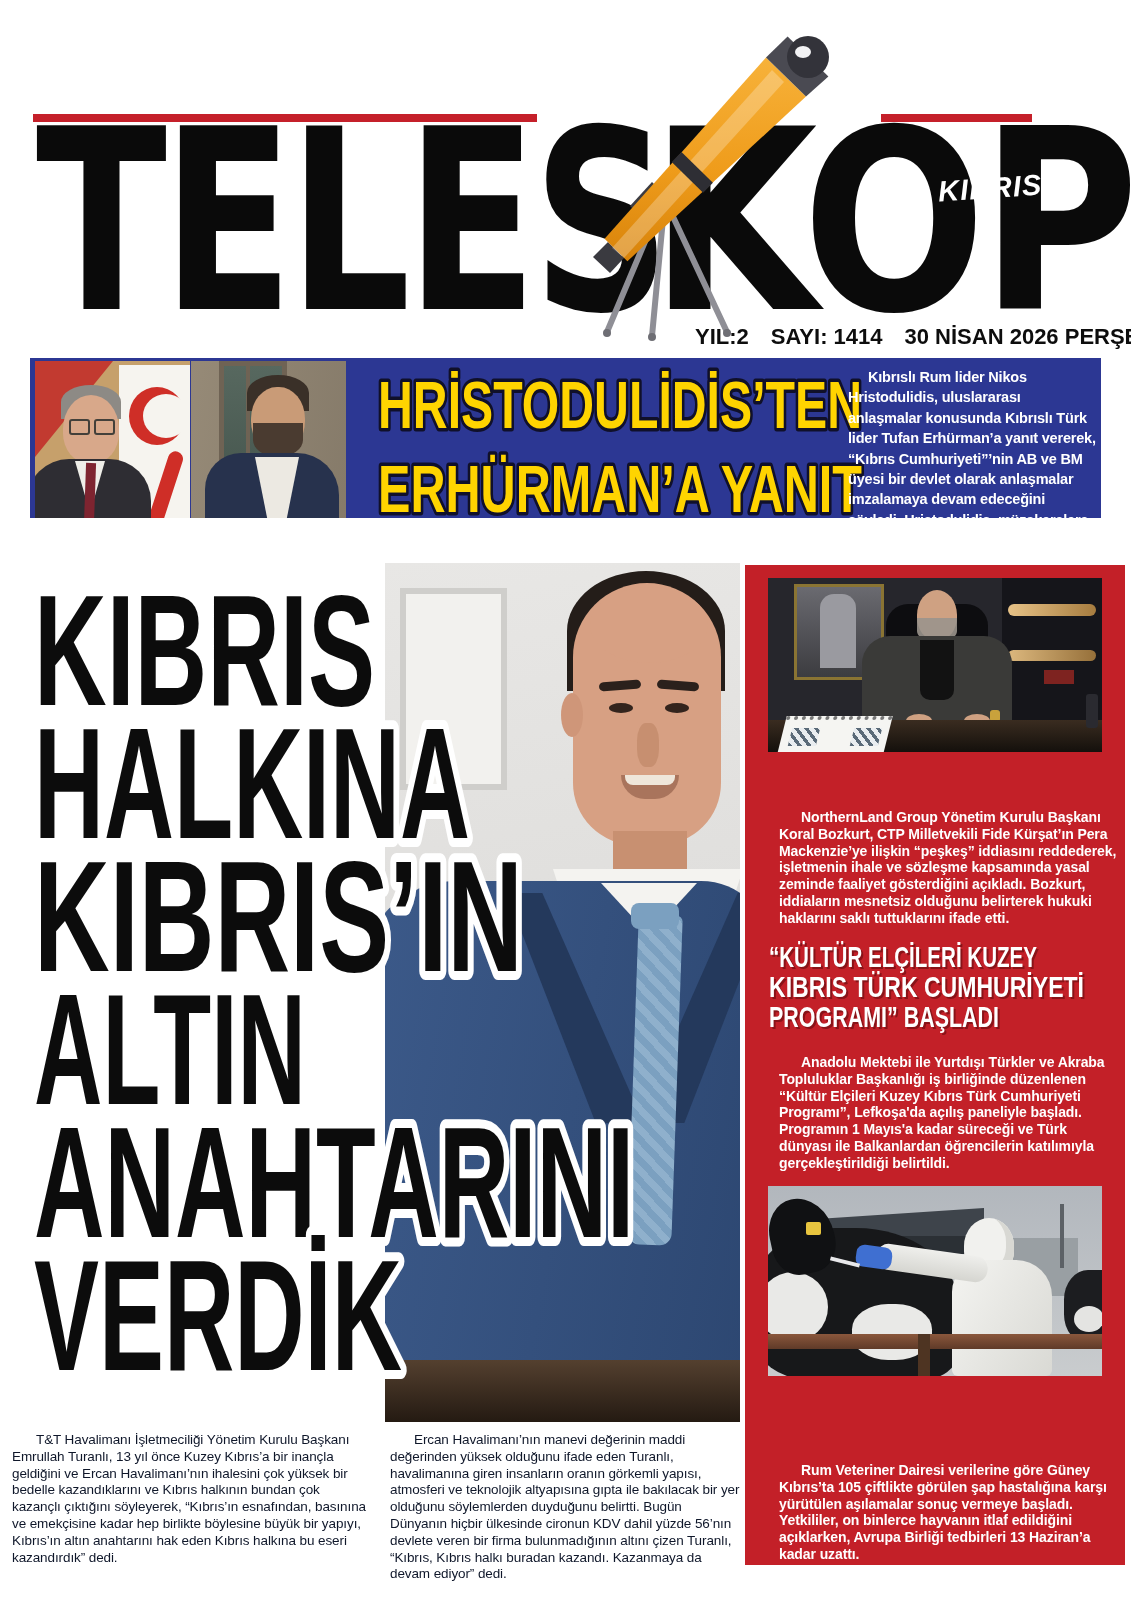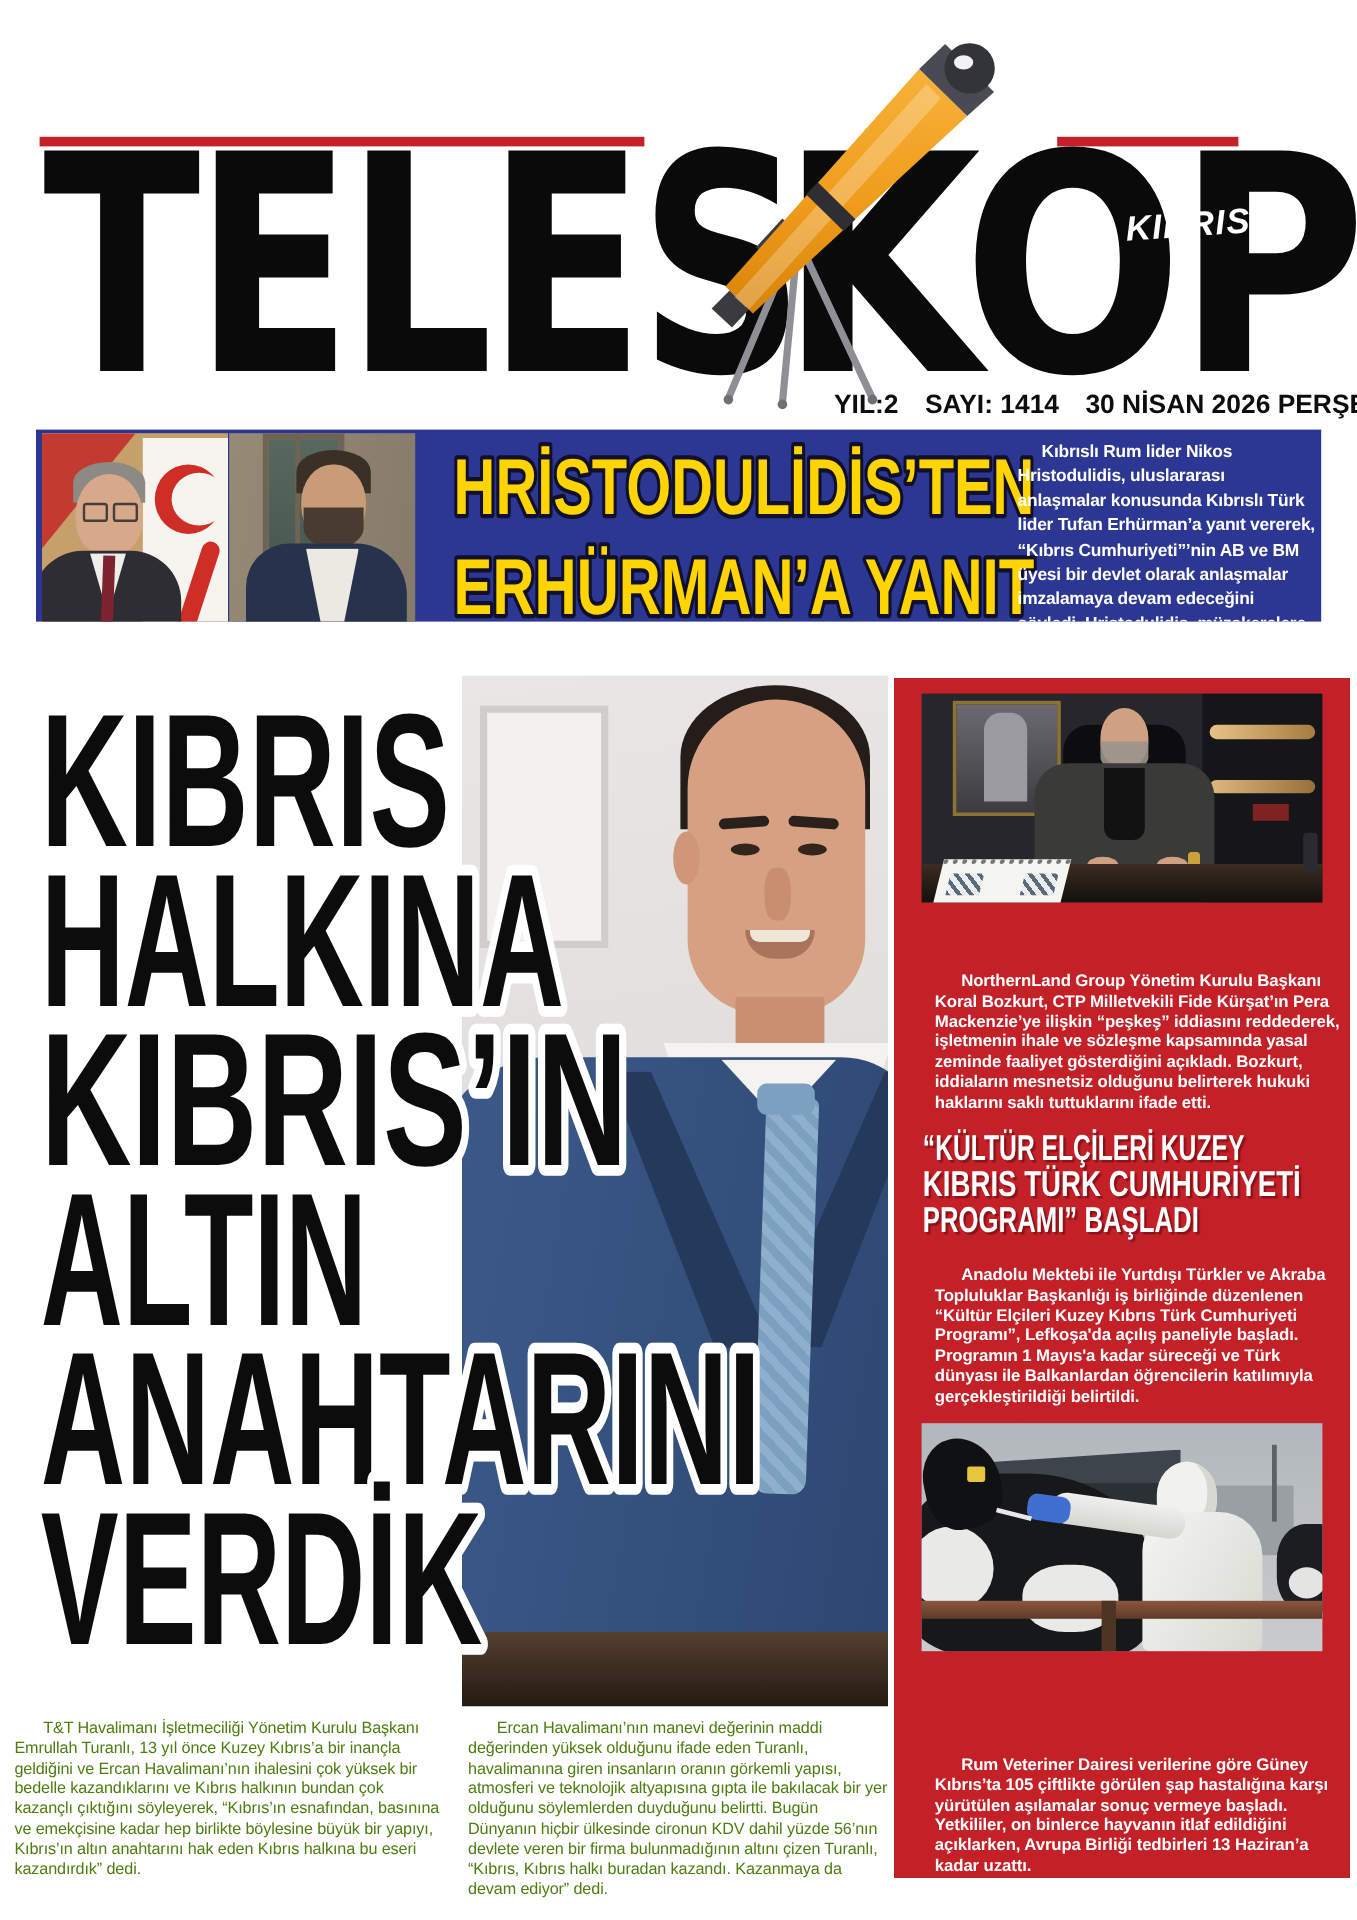--- a/index.html
+++ b/index.html
@@ -28,21 +28,21 @@
   .banner-headline{position:absolute;left:318px;top:8px;}
   .bphoto{position:absolute;top:3px;width:155px;height:194px;overflow:hidden;}
   .bphoto.pa{left:5px;background:#c6a06b;}
   .bphoto.pb{left:161px;background:linear-gradient(100deg,#968a77,#857a69);}
   .shape{position:absolute;}
 
   
   .lead-photo{position:absolute;left:385px;top:563px;width:355px;height:859px;overflow:hidden;
               background:linear-gradient(170deg,#e8e7e5,#d5d4d2);}
   .lead-headline{position:absolute;left:0;top:558px;z-index:3;pointer-events:none;}
-  .lead-col{position:absolute;margin:0;font-size:13.5px;line-height:16.8px;color:#4d7c0f;
+  .lead-col{position:absolute;margin:0;font-size:13.5px;line-height:16.8px;color:#0f172a;
             top:1432px;letter-spacing:-0.1px;}
   .col1{left:12px;width:356px;text-indent:24px;}
   .col2{left:390px;width:350px;text-indent:24px;}
 
   
   .sidebar{position:absolute;left:745px;top:565px;width:380px;height:1000px;background:#c32028;overflow:hidden;}
   .sb-photo{position:absolute;left:23px;width:334px;overflow:hidden;}
   .ph-bozkurt{top:13px;height:174px;background:#26262c;}
   .ph-cow{top:621px;height:190px;background:linear-gradient(#b2b7bd,#c9ccce);}
   .sb-body{position:absolute;left:22px;width:340px;margin:12px;color:#fff;font-weight:bold;

